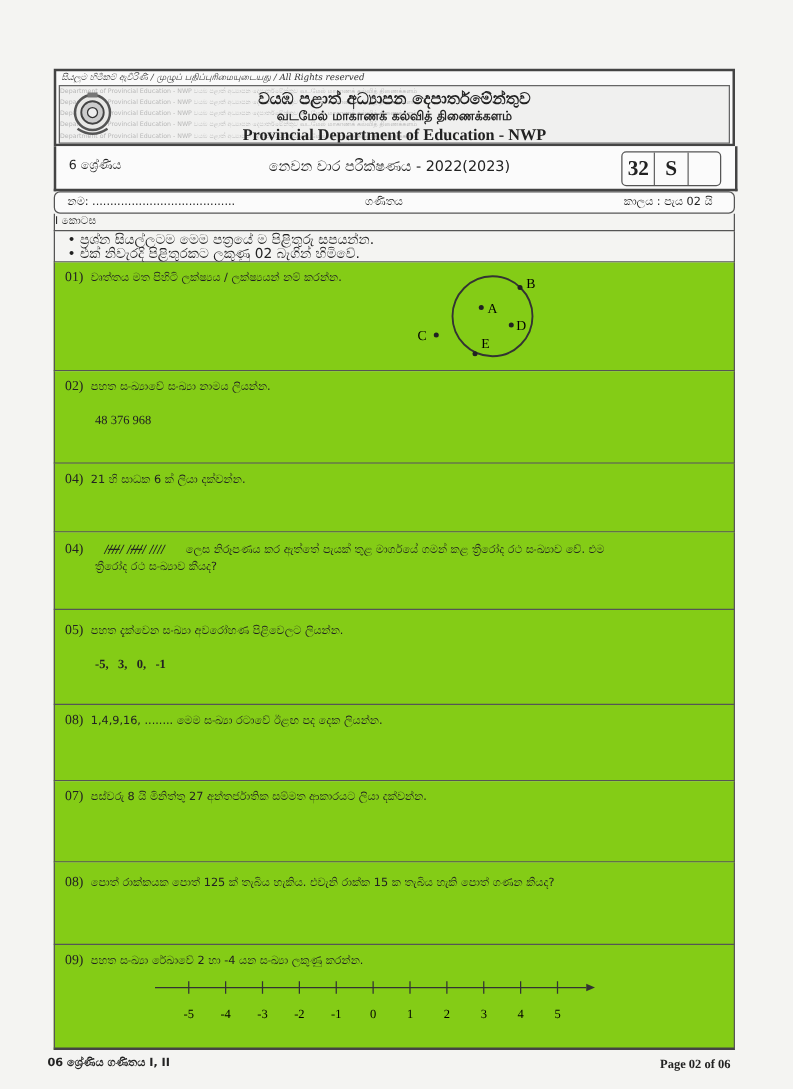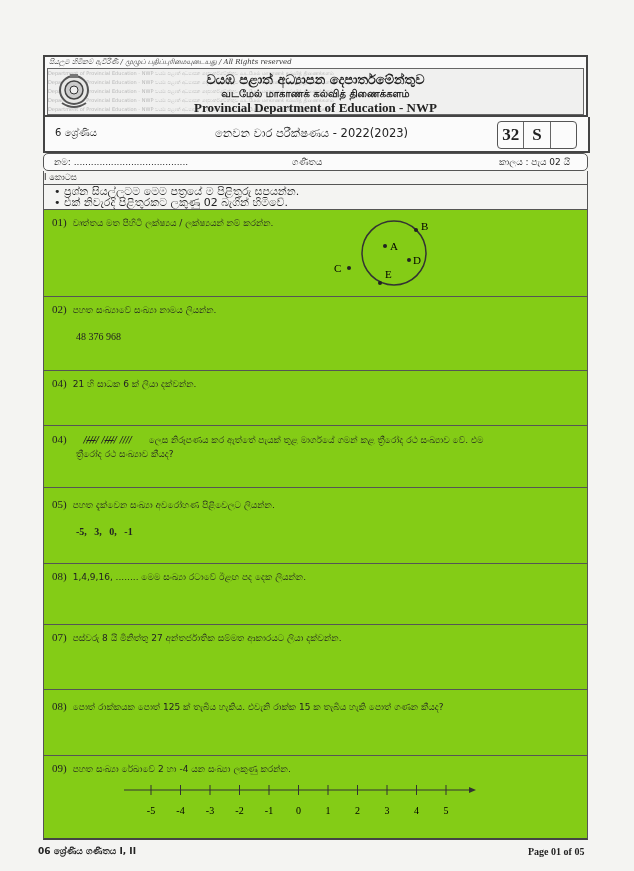--- a/index.html
+++ b/index.html
@@ -172,13 +172,13 @@
         <text x="273" y="36" text-anchor="middle" font-size="10">3</text>
         <line x1="302.5" x2="302.5" y1="7" y2="17" stroke="#333"></line>
         <text x="302.5" y="36" text-anchor="middle" font-size="10">4</text>
         <line x1="332" x2="332" y1="7" y2="17" stroke="#333"></line>
         <text x="332" y="36" text-anchor="middle" font-size="10">5</text>
       </svg>
   </div>
 </div>
 
 <div class="footer-left">06 ශ්‍රේණිය ගණිතය   I, II</div>
-<div class="footer-right">Page 01 of 05</div>
+<div class="footer-right">Page 02 of 06</div>
 
 </body></html>

